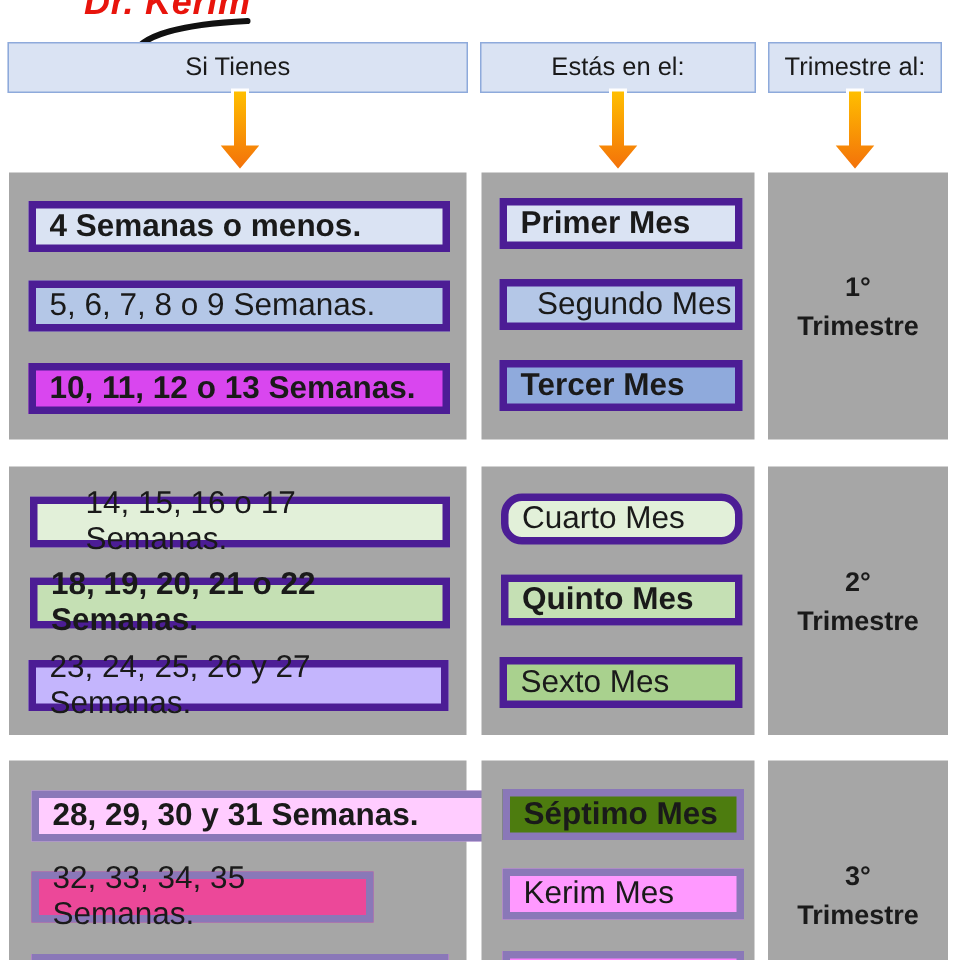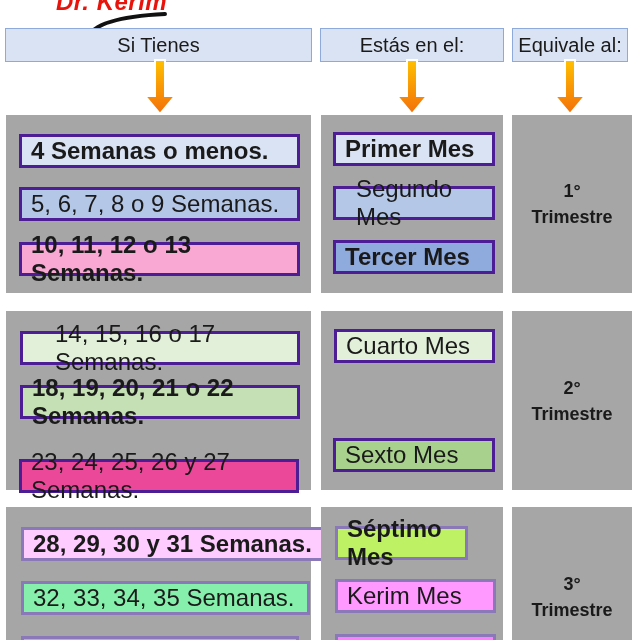--- a/index.html
+++ b/index.html
@@ -1,39 +1,39 @@
 <!DOCTYPE html>
 <html><head>
 <meta charset="utf-8">
 <style>
   html, body { margin:0; padding:0; }
   body { width:640px; height:640px; overflow:hidden; background:#ffffff; position:relative;
          font-family: "Liberation Sans", "DejaVu Sans", sans-serif; }
   .abs { position:absolute; box-sizing:border-box; }
   .brand { left:56px; top:-12px; font-size:24px; font-weight:bold; color:#e8140c; font-style:italic; letter-spacing:0.5px; }
   .swoosh { left:85px; top:10px; width:90px; height:30px; }
-  .hdr { background:#dae3f3; border:1px solid #8eaadb; color:#1a1a1a; font-size:20px;
+  .hdr { background:#dae3f3; border:1px solid #8eaadb; color:#1a1a1a; font-size:17px;
          display:flex; align-items:center; justify-content:center; top:28px; height:34px; }
   .arrow { width:34px; height:58px; top:58px; }
   .panel { background:#a6a6a6; }
-  .cell { border:3px solid #4c1d95; display:flex; align-items:center; padding-left:9px; font-size:24px; color:#1a1a1a; height:34px; }
+  .cell { border:5px solid #4c1d95; display:flex; align-items:center; padding-left:9px; font-size:21px; color:#1a1a1a; height:34px; }
   .cell.bold { font-weight:bold; }
   .tri { display:flex; flex-direction:column; align-items:center; justify-content:center; font-weight:bold; font-size:18px; color:#1a1a1a; line-height:26px; text-align:center; }
 </style>
 </head>
 <body>
 
 <div class="abs brand">Dr. Kerim</div>
 <svg class="abs swoosh" viewBox="0 0 90 30">
   <path d="M3 28 C 8 12, 40 6, 80 4" stroke="#111" stroke-width="4" fill="none" stroke-linecap="round"></path>
 </svg>
 
 <div class="abs hdr" style="left:5px; width:307px;">Si Tienes</div>
 <div class="abs hdr" style="left:320px; width:184px;">Estás en el:</div>
-<div class="abs hdr" style="left:512px; width:116px;">Equivale al:</div>
+<div class="abs hdr" style="left:512px; width:116px;">Trimestre al:</div>
 
 <svg class="abs arrow" style="left:143px;" viewBox="0 0 34 58">
   <defs>
       <linearGradient id="ag1" x1="0" y1="0" x2="0" y2="1">
         <stop offset="0" stop-color="#ffc000"></stop>
         <stop offset="1" stop-color="#f36f0a"></stop>
       </linearGradient>
     </defs>
   <path d="M12 2 H22 V38 H32 L17 56 L2 38 H12 Z" fill="url(#ag1)" stroke="#fff" stroke-width="2"></path>
 </svg>
@@ -52,52 +52,53 @@
         <stop offset="0" stop-color="#ffc000"></stop>
         <stop offset="1" stop-color="#f36f0a"></stop>
       </linearGradient>
     </defs>
   <path d="M12 2 H22 V38 H32 L17 56 L2 38 H12 Z" fill="url(#ag3)" stroke="#fff" stroke-width="2"></path>
 </svg>
 
 <div class="abs panel" style="left:6px; top:115px; width:305px; height:178px;">
   <div class="abs cell bold" style="left:13px; top:19px; width:281px; background:#dae3f3;">4 Semanas o menos.</div>
   <div class="abs cell" style="left:13px; top:72px; width:281px; background:#b4c7e7;">5, 6, 7, 8 o 9 Semanas.</div>
-  <div class="abs cell bold" style="left:13px; top:127px; width:281px; background:#f9a8d4;">10, 11, 12 o 13 Semanas.</div>
+  <div class="abs cell bold" style="left:13px; top:127px; width:281px; background:#d946ef;">10, 11, 12 o 13 Semanas.</div>
 </div>
 <div class="abs panel" style="left:321px; top:115px; width:182px; height:178px;">
   <div class="abs cell bold" style="left:12px; top:17px; width:162px; background:#dae3f3;">Primer Mes</div>
   <div class="abs cell" style="left:12px; top:71px; width:162px; background:#b4c7e7;padding-left:20px;">Segundo Mes</div>
   <div class="abs cell bold" style="left:12px; top:125px; width:162px; background:#8faadc;">Tercer Mes</div>
 </div>
 <div class="abs panel tri" style="left:512px; top:115px; width:120px; height:178px;">
   <span>1°</span>
   <span>Trimestre</span>
 </div>
 
 <div class="abs panel" style="left:6px; top:311px; width:305px; height:179px;">
   <div class="abs cell" style="left:14px; top:20px; width:280px; background:#e2f0d9;padding-left:32px;">14, 15, 16 o 17 Semanas.</div>
   <div class="abs cell bold" style="left:14px; top:74px; width:280px; background:#c5e0b4;">18, 19, 20, 21 o 22 Semanas.</div>
-  <div class="abs cell" style="left:13px; top:129px; width:280px; background:#ec4899;margin-top:19px;">23, 24, 25, 26 y 27 Semanas.</div>
+  <div class="abs cell" style="left:13px; top:129px; width:280px; background:#c4b5fd;">23, 24, 25, 26 y 27 Semanas.</div>
 </div>
 <div class="abs panel" style="left:321px; top:311px; width:182px; height:179px;">
-  <div class="abs cell" style="left:13px; top:18px; width:161px; background:#e2f0d9;">Cuarto Mes</div>
+  <div class="abs cell" style="left:13px; top:18px; width:161px; background:#e2f0d9;border-radius:14px;">Cuarto Mes</div>
+  <div class="abs cell bold" style="left:13px; top:72px; width:161px; background:#c5e0b4;">Quinto Mes</div>
   <div class="abs cell" style="left:12px; top:127px; width:162px; background:#a9d18e;">Sexto Mes</div>
 </div>
 <div class="abs panel tri" style="left:512px; top:311px; width:120px; height:179px;">
   <span>2°</span>
   <span>Trimestre</span>
 </div>
 
 <div class="abs panel" style="left:6px; top:507px; width:305px; height:140px;">
   <div class="abs cell bold" style="left:15px; top:20px; width:320px; background:#ffccff; border-color:#8a78b8;">28, 29, 30 y 31 Semanas.</div>
-  <div class="abs cell" style="left:15px; top:74px; width:289px; background:#86efac; border-color:#8a78b8;">32, 33, 34, 35 Semanas.</div>
+  <div class="abs cell" style="left:15px; top:74px; width:228px; background:#ec4899; border-color:#8a78b8;">32, 33, 34, 35 Semanas.</div>
   <div class="abs cell bold" style="left:15px; top:129px; width:278px; background:#ff80ff; border-color:#8a78b8;"></div>
 </div>
 <div class="abs panel" style="left:321px; top:507px; width:182px; height:140px;">
-  <div class="abs cell bold" style="left:14px; top:19px; width:133px; background:#bef264; border-color:#8a78b8;">Séptimo Mes</div>
+  <div class="abs cell bold" style="left:14px; top:19px; width:161px; background:#4d7c0f; border-color:#8a78b8;">Séptimo Mes</div>
   <div class="abs cell" style="left:14px; top:72px; width:161px; background:#ff99ff; border-color:#8a78b8;">Kerim Mes</div>
   <div class="abs cell bold" style="left:14px; top:127px; width:161px; background:#ff80ff; border-color:#8a78b8;"></div>
 </div>
 <div class="abs panel tri" style="left:512px; top:507px; width:120px; height:180px;">
   <span>3°</span>
   <span>Trimestre</span>
 </div>
 
 </body></html>

